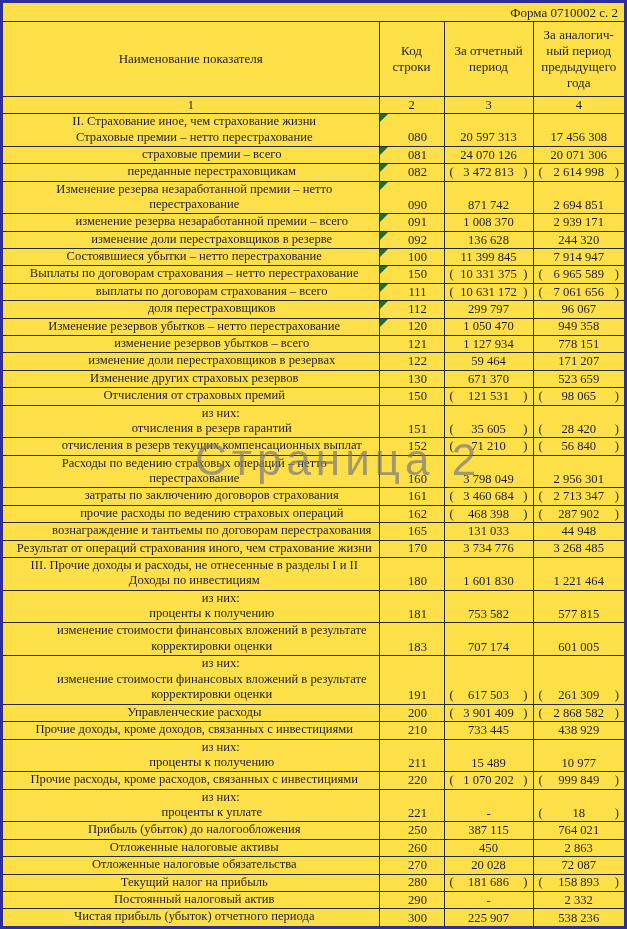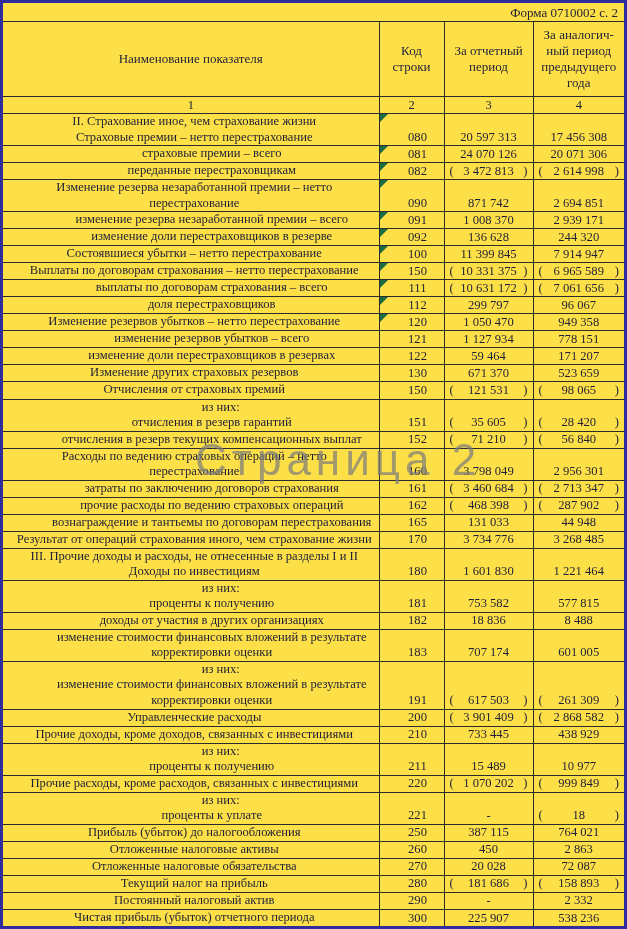--- a/index.html
+++ b/index.html
@@ -532,36 +532,20 @@
             </div>
           </td>
           <td class="c-val">
             <div class="vwrap">
               <span>577 815</span>
             </div>
           </td>
         </tr>
         <tr>
           <td class="c-name">
-            <div class="ln sub">доходы от участия в других организациях</div>
-          </td>
-          <td class="c-code"><span>182</span></td>
-          <td class="c-val">
-            <div class="vwrap">
-              <span>18 836</span>
-            </div>
-          </td>
-          <td class="c-val">
-            <div class="vwrap">
-              <span>8 488</span>
-            </div>
-          </td>
-        </tr>
-        <tr>
-          <td class="c-name">
             <div class="ln sub">изменение стоимости финансовых вложений в результате</div>
             <div class="ln sub">корректировки оценки</div>
           </td>
           <td class="c-code"><span>183</span></td>
           <td class="c-val">
             <div class="vwrap">
               <span>707 174</span>
             </div>
           </td>
           <td class="c-val">

